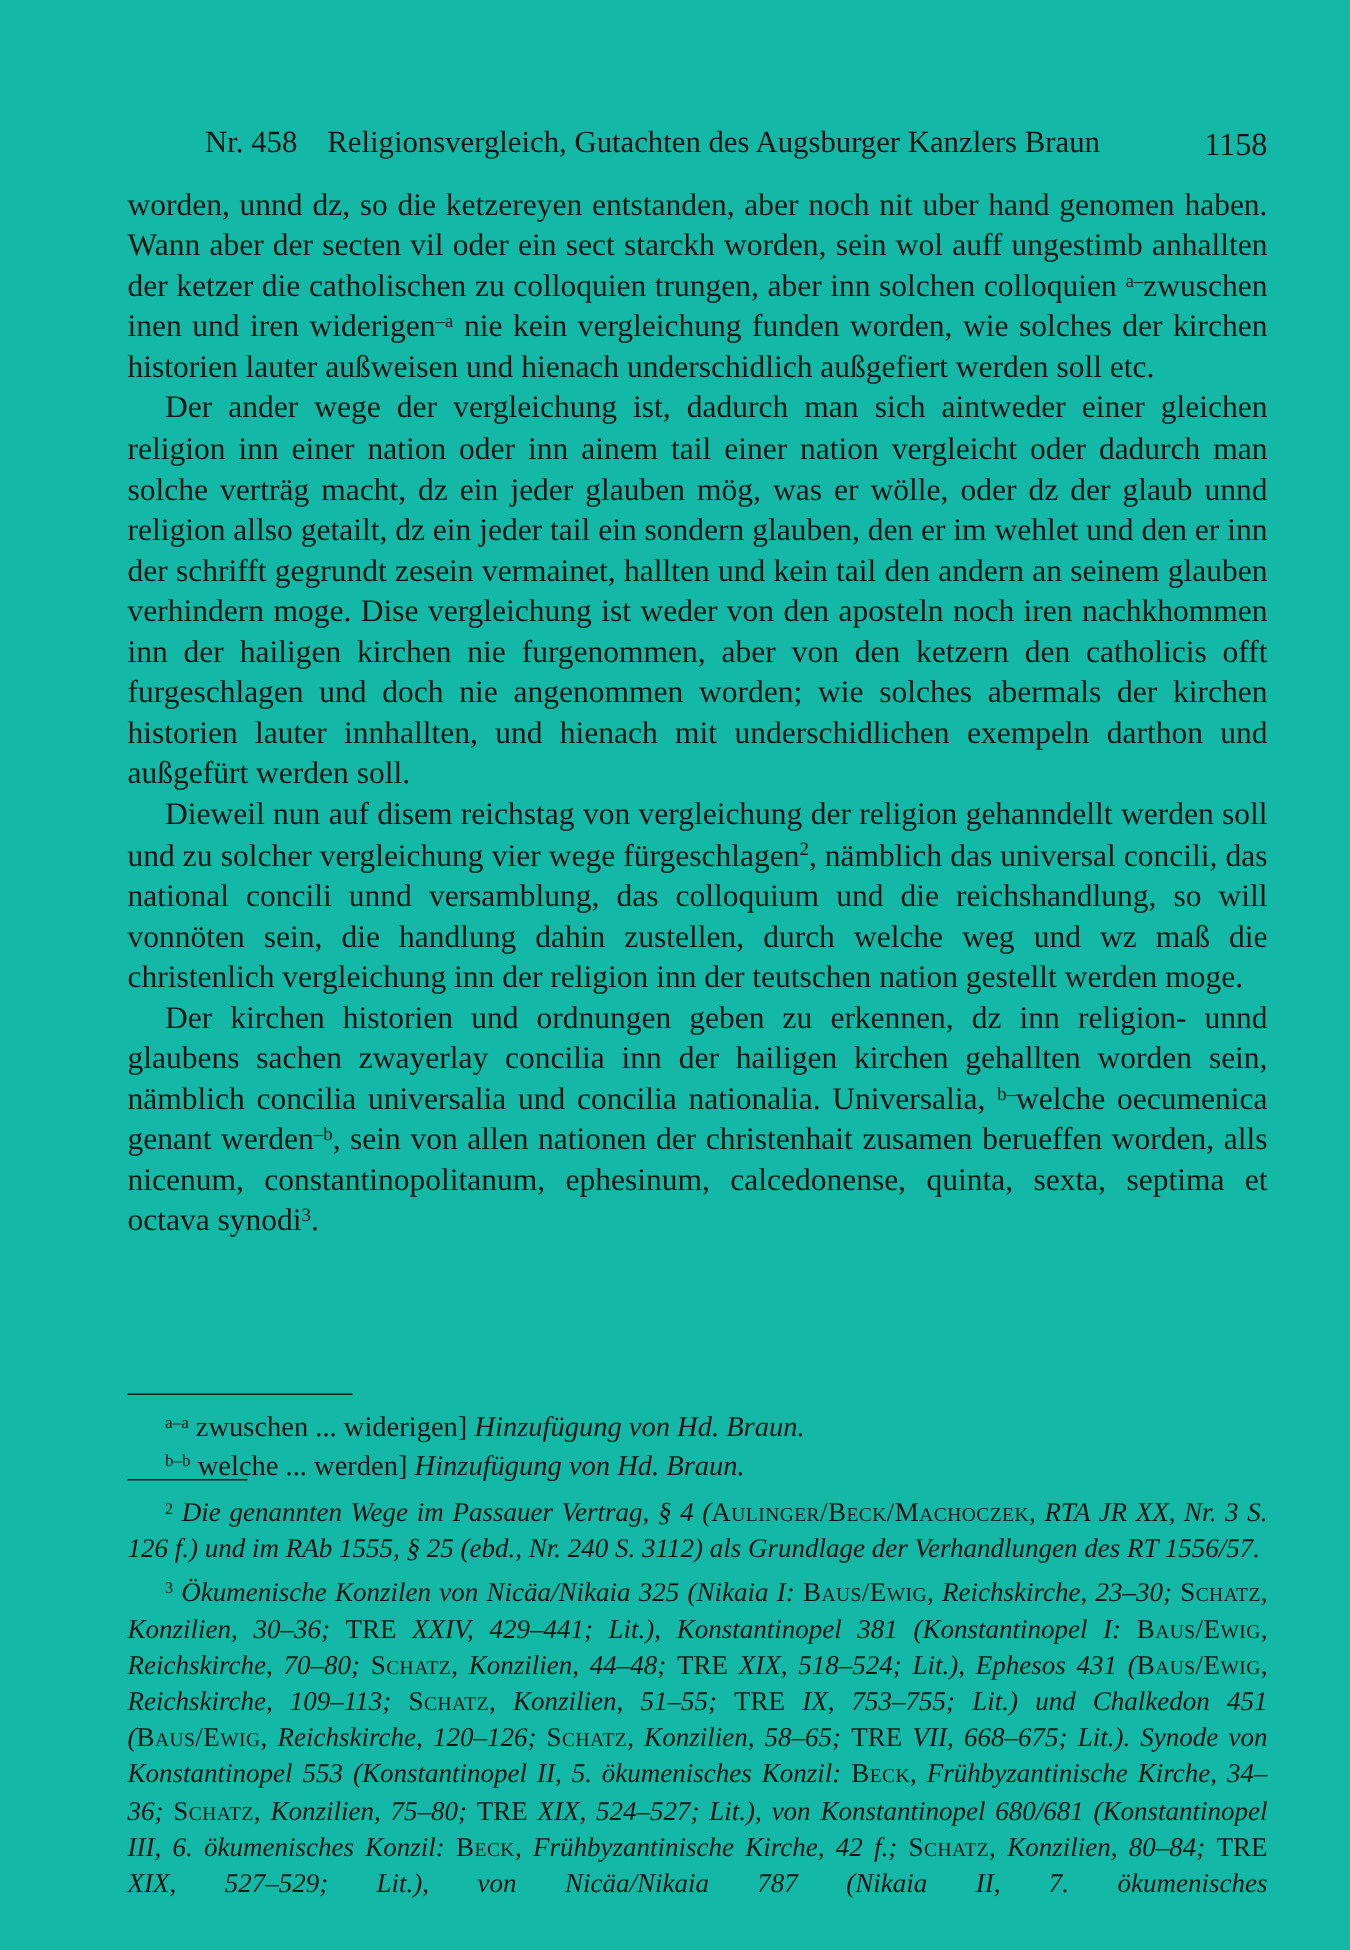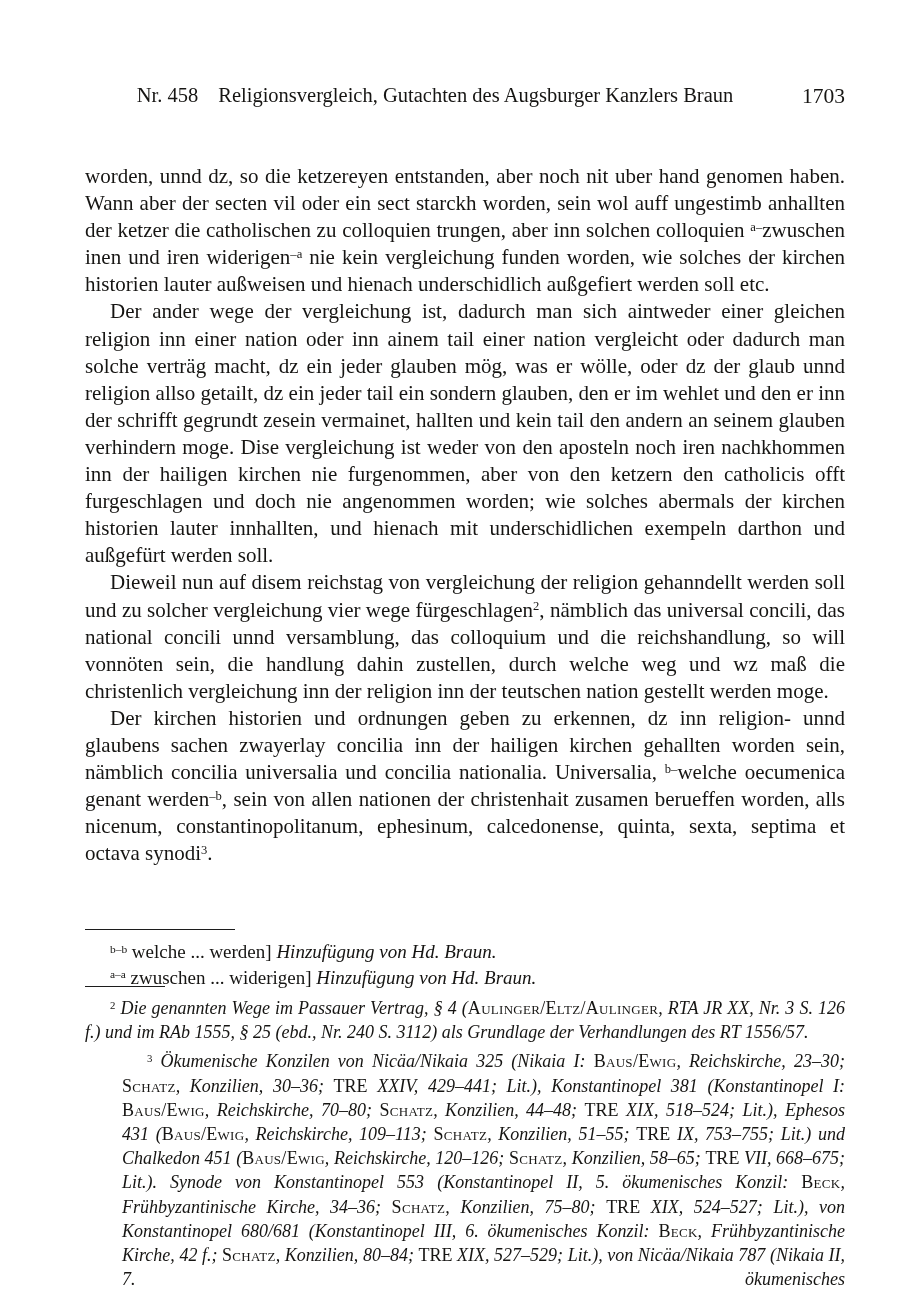--- a/index.html
+++ b/index.html
@@ -4,21 +4,21 @@
 <style>
   html, body { margin: 0; padding: 0; }
   body {
     width: 900px; height: 1300px;
     background: #e8e8e6;
     font-family: "Liberation Serif", "DejaVu Serif", serif;
   }
   .page {
     position: relative;
     width: 900px; height: 1300px;
-    background: #ffffff;
+    background: #14b8a6;
     color: #161513;
     overflow: hidden;
   }
   
   .running-head {
     position: absolute;
     top: 84px; left: 85px; width: 760px;
     font-size: 20.5px;
     white-space: nowrap;
   }
@@ -33,21 +33,20 @@
     right: 0; top: 0;
     font-size: 21.5px;
   }
   
   .main-text {
     position: absolute;
     top: 123px; left: 85px; width: 760px;
     font-size: 21px;
     line-height: 27.1px;
     text-align: justify;
-    margin-top: 40px;
   }
   .body-par { margin: 0; text-indent: 25px; }
   .body-par.no-indent { text-indent: 0; }
   
   .apparatus {
     position: absolute;
     top: 929px; left: 85px; width: 760px;
     font-size: 19px;
     line-height: 25.5px;
   }
@@ -61,21 +60,21 @@
   .app-entry { margin: 0; text-indent: 25px; }
   
   .footnotes {
     position: absolute;
     top: 986px; left: 85px; width: 760px;
     font-size: 18px;
     line-height: 24.2px;
     text-align: justify;
   }
   .footnote { margin: 0 0 5px 0; text-indent: 25px; }
-  .footnote.fill-last { text-align-last: justify; margin-left: 37px; }
+  .footnote.fill-last { text-align-last: justify; }
   
   .seg-plain { font-style: normal; }
   .seg-italic { font-style: italic; }
   .seg-sc { font-variant: small-caps; font-style: normal; letter-spacing: 0.3px; }
   .seg-sup {
     font-size: 0.6em;
     position: relative;
     top: -0.48em;
     font-style: normal;
     line-height: 0;
@@ -83,35 +82,35 @@
 </style>
 </head>
 <body>
 
 <div class="page">
 
   <div class="running-head">
     <span class="rh-center">
       <span class="rh-number">Nr. 458</span><span>Religionsvergleich, Gutachten des Augsburger Kanzlers Braun</span>
     </span>
-    <span class="page-number">1703</span>
+    <span class="page-number">1158</span>
   </div>
 
   <div class="main-text">
     <p class="body-par no-indent"><span class="seg-plain">worden, unnd dz, so die ketzereyen entstanden, aber noch nit uber hand genomen haben. Wann aber der secten vil oder ein sect starckh worden, sein wol auff ungestimb anhallten der ketzer die catholischen zu colloquien trungen, aber inn solchen colloquien </span><span class="seg-sup">a–</span><span class="seg-plain">zwuschen inen und iren widerigen</span><span class="seg-sup">–a</span><span class="seg-plain"> nie kein vergleichung funden worden, wie solches der kirchen historien lauter außweisen und hienach underschidlich außgefiert werden soll etc.</span></p>
     <p class="body-par"><span class="seg-plain">Der ander wege der vergleichung ist, dadurch man sich aintweder einer gleichen religion inn einer nation oder inn ainem tail einer nation vergleicht oder dadurch man solche verträg macht, dz ein jeder glauben mög, was er wölle, oder dz der glaub unnd religion allso getailt, dz ein jeder tail ein sondern glauben, den er im wehlet und den er inn der schrifft gegrundt zesein vermainet, hallten und kein tail den andern an seinem glauben verhindern moge. Dise vergleichung ist weder von den aposteln noch iren nachkhommen inn der hailigen kirchen nie furgenommen, aber von den ketzern den catholicis offt furgeschlagen und doch nie angenommen worden; wie solches abermals der kirchen historien lauter innhallten, und hienach mit underschidlichen exempeln darthon und außgefürt werden soll.</span></p>
     <p class="body-par"><span class="seg-plain">Dieweil nun auf disem reichstag von vergleichung der religion gehanndellt werden soll und zu solcher vergleichung vier wege fürgeschlagen</span><span class="seg-sup">2</span><span class="seg-plain">, nämblich das universal concili, das national concili unnd versamblung, das colloquium und die reichshandlung, so will vonnöten sein, die handlung dahin zustellen, durch welche weg und wz maß die christenlich vergleichung inn der religion inn der teutschen nation gestellt werden moge.</span></p>
     <p class="body-par"><span class="seg-plain">Der kirchen historien und ordnungen geben zu erkennen, dz inn religion- unnd glaubens sachen zwayerlay concilia inn der hailigen kirchen gehallten worden sein, nämblich concilia universalia und concilia nationalia. Universalia, </span><span class="seg-sup">b–</span><span class="seg-plain">welche oecumenica genant werden</span><span class="seg-sup">–b</span><span class="seg-plain">, sein von allen nationen der christenhait zusamen berueffen worden, alls nicenum, constantinopolitanum, ephesinum, calcedonense, quinta, sexta, septima et octava synodi</span><span class="seg-sup">3</span><span class="seg-plain">.</span></p>
   </div>
 
   <div class="apparatus">
     <hr class="rule rule-a">
+    <p class="app-entry"><span class="seg-sup">a–a</span><span class="seg-plain"> zwuschen ... widerigen] </span><span class="seg-italic">Hinzufügung von Hd. Braun.</span></p>
     <p class="app-entry"><span class="seg-sup">b–b</span><span class="seg-plain"> welche ... werden] </span><span class="seg-italic">Hinzufügung von Hd. Braun.</span></p>
-    <p class="app-entry"><span class="seg-sup">a–a</span><span class="seg-plain"> zwuschen ... widerigen] </span><span class="seg-italic">Hinzufügung von Hd. Braun.</span></p>
   </div>
 
   <div class="footnotes">
     <hr class="rule rule-b">
-    <p class="footnote"><span class="seg-sup">2</span><span class="seg-italic"> Die genannten Wege im Passauer Vertrag, § 4 (</span><span class="seg-sc">Aulinger/Eltz/Aulinger</span><span class="seg-italic">, RTA JR XX, Nr. 3 S. 126 f.) und im RAb 1555, § 25 (ebd., Nr. 240 S. 3112) als Grundlage der Verhandlungen des RT 1556/57.</span></p>
+    <p class="footnote"><span class="seg-sup">2</span><span class="seg-italic"> Die genannten Wege im Passauer Vertrag, § 4 (</span><span class="seg-sc">Aulinger/Beck/Machoczek</span><span class="seg-italic">, RTA JR XX, Nr. 3 S. 126 f.) und im RAb 1555, § 25 (ebd., Nr. 240 S. 3112) als Grundlage der Verhandlungen des RT 1556/57.</span></p>
     <p class="footnote fill-last"><span class="seg-sup">3</span><span class="seg-italic"> Ökumenische Konzilen von Nicäa/Nikaia 325 (Nikaia I: </span><span class="seg-sc">Baus/Ewig</span><span class="seg-italic">, Reichskirche, 23–30; </span><span class="seg-sc">Schatz</span><span class="seg-italic">, Konzilien, 30–36; </span><span class="seg-plain">TRE</span><span class="seg-italic"> XXIV, 429–441; Lit.), Konstantinopel 381 (Konstantinopel I: </span><span class="seg-sc">Baus/Ewig</span><span class="seg-italic">, Reichskirche, 70–80; </span><span class="seg-sc">Schatz</span><span class="seg-italic">, Konzilien, 44–48; </span><span class="seg-plain">TRE</span><span class="seg-italic"> XIX, 518–524; Lit.), Ephesos 431 (</span><span class="seg-sc">Baus/Ewig</span><span class="seg-italic">, Reichskirche, 109–113; </span><span class="seg-sc">Schatz</span><span class="seg-italic">, Konzilien, 51–55; </span><span class="seg-plain">TRE</span><span class="seg-italic"> IX, 753–755; Lit.) und Chalkedon 451 (</span><span class="seg-sc">Baus/Ewig</span><span class="seg-italic">, Reichskirche, 120–126; </span><span class="seg-sc">Schatz</span><span class="seg-italic">, Konzilien, 58–65; </span><span class="seg-plain">TRE</span><span class="seg-italic"> VII, 668–675; Lit.). Synode von Konstantinopel 553 (Konstantinopel II, 5. ökumenisches Konzil: </span><span class="seg-sc">Beck</span><span class="seg-italic">, Frühbyzantinische Kirche, 34–36; </span><span class="seg-sc">Schatz</span><span class="seg-italic">, Konzilien, 75–80; </span><span class="seg-plain">TRE</span><span class="seg-italic"> XIX, 524–527; Lit.), von Konstantinopel 680/681 (Konstantinopel III, 6. ökumenisches Konzil: </span><span class="seg-sc">Beck</span><span class="seg-italic">, Frühbyzantinische Kirche, 42 f.; </span><span class="seg-sc">Schatz</span><span class="seg-italic">, Konzilien, 80–84; </span><span class="seg-plain">TRE</span><span class="seg-italic"> XIX, 527–529; Lit.), von Nicäa/Nikaia 787 (Nikaia II, 7. ökumenisches</span></p>
   </div>
 
 </div>
 
 </body></html>

